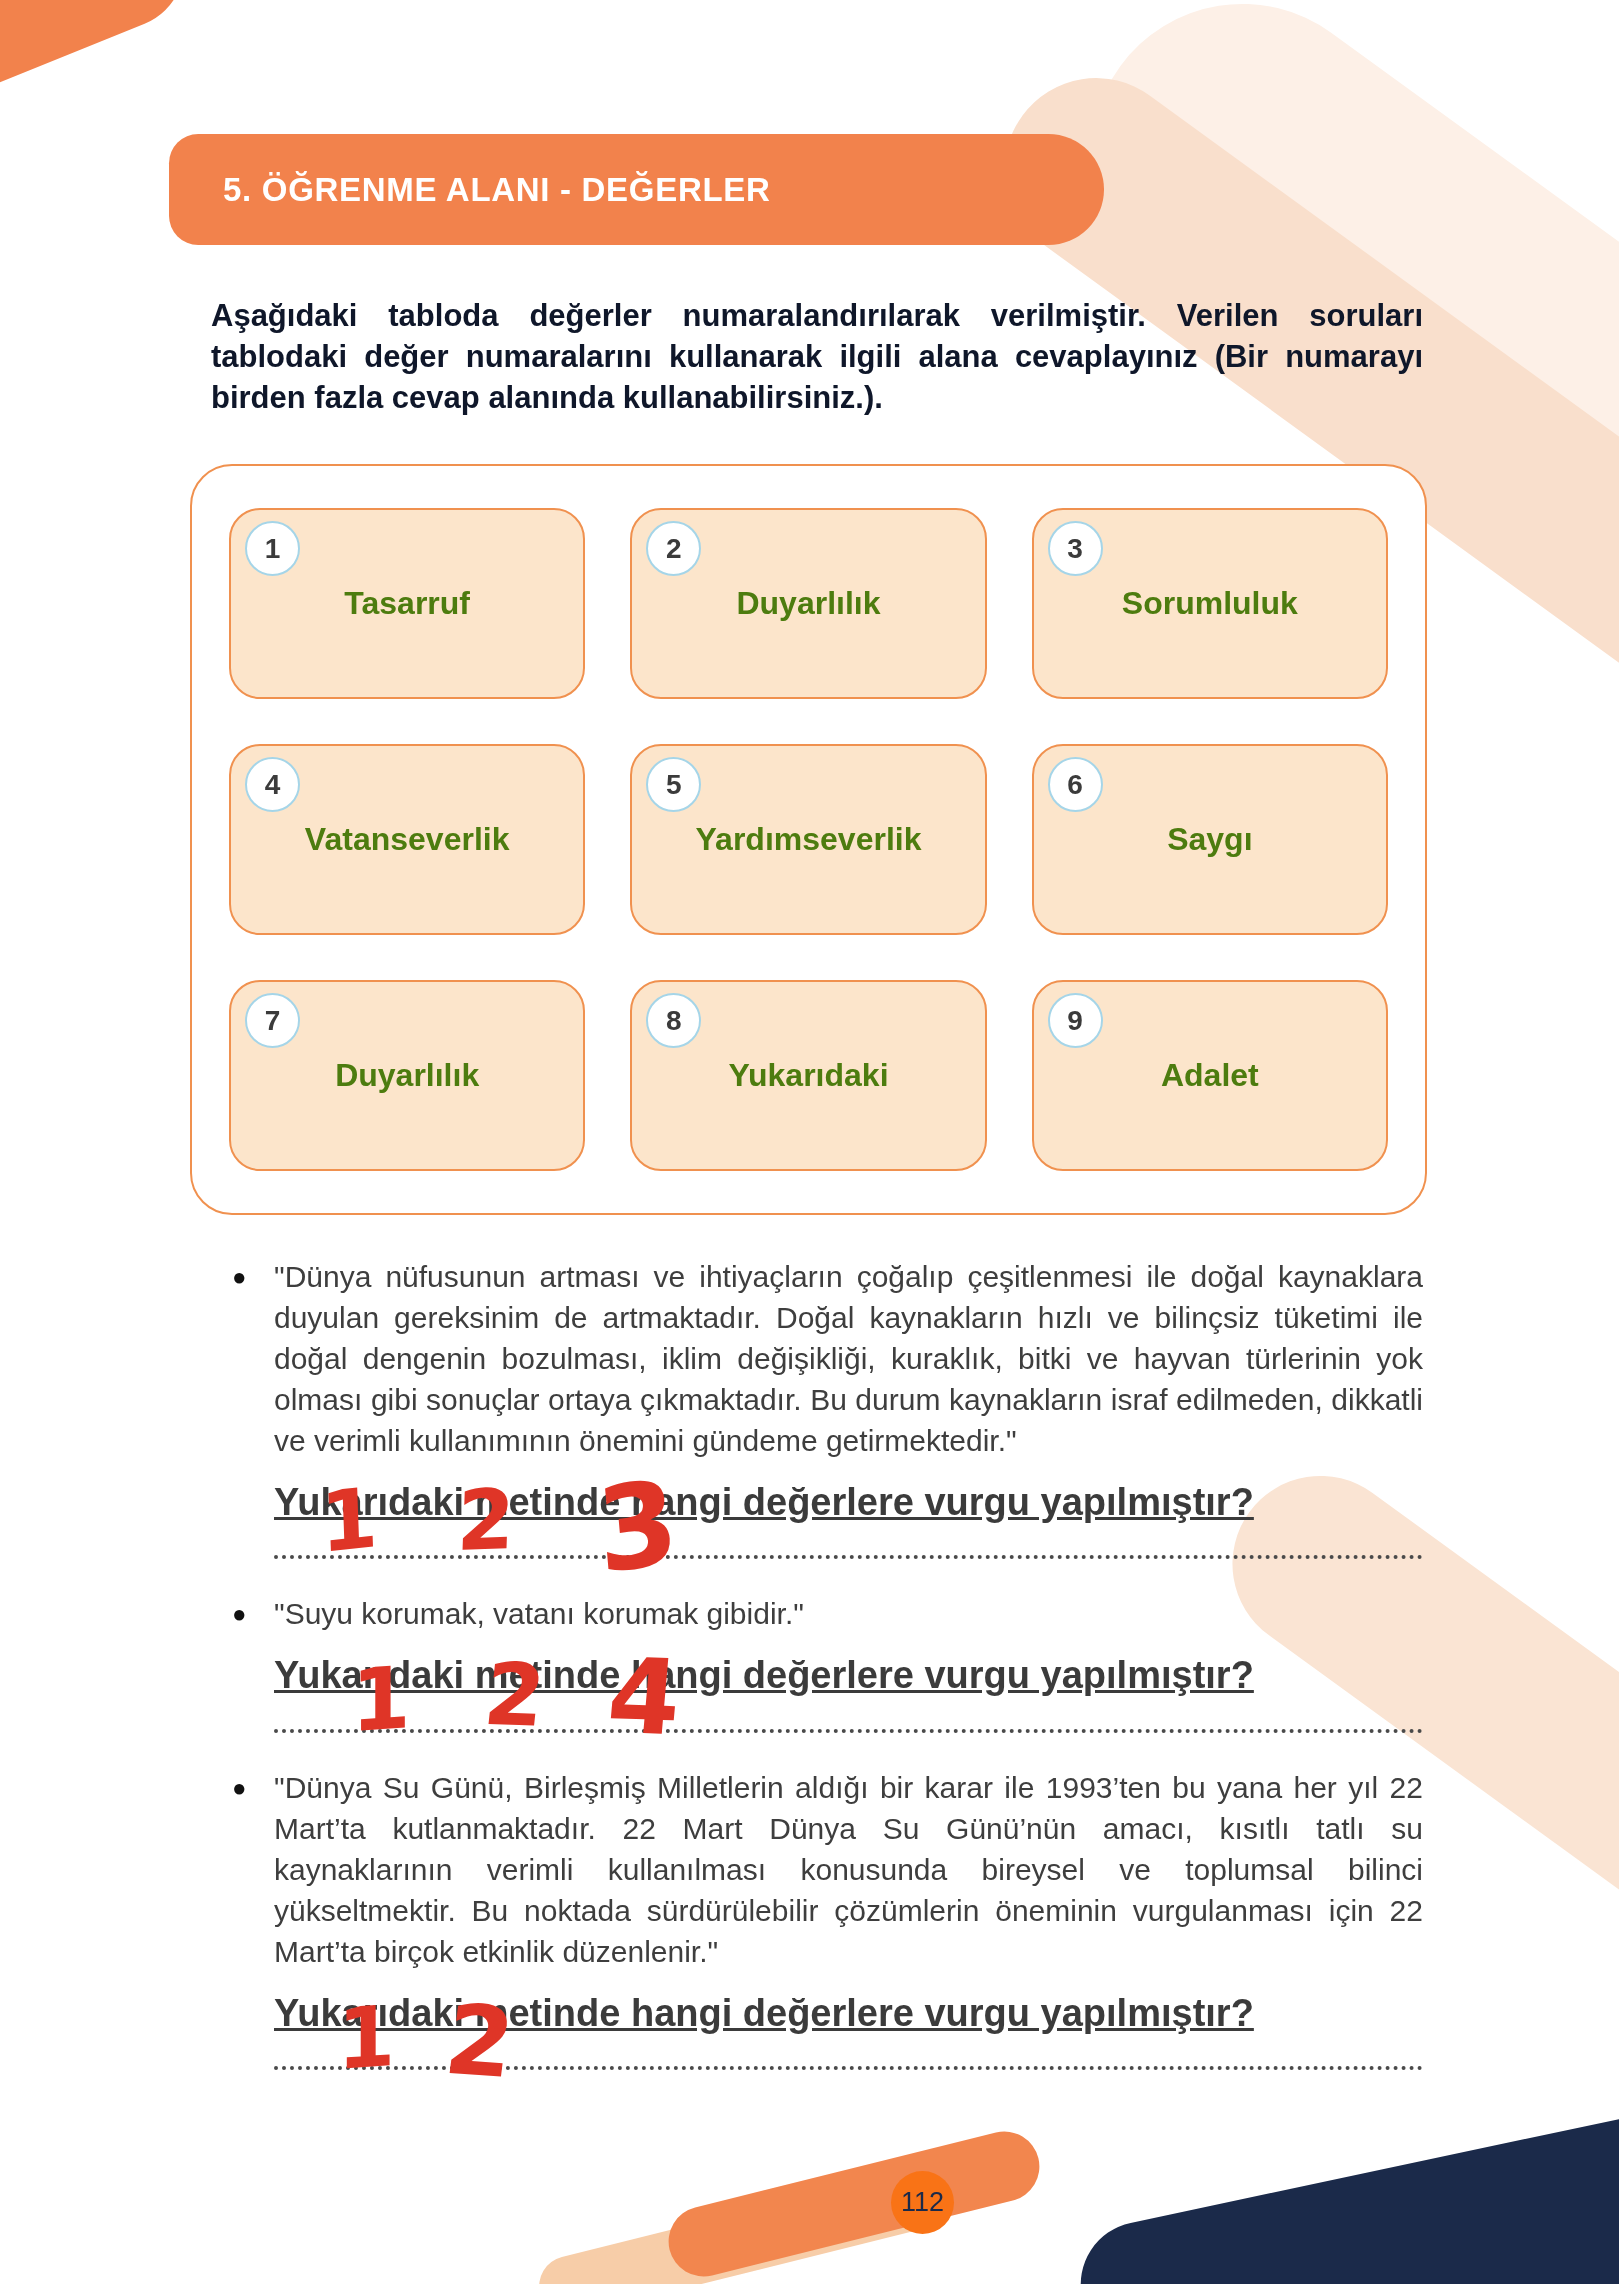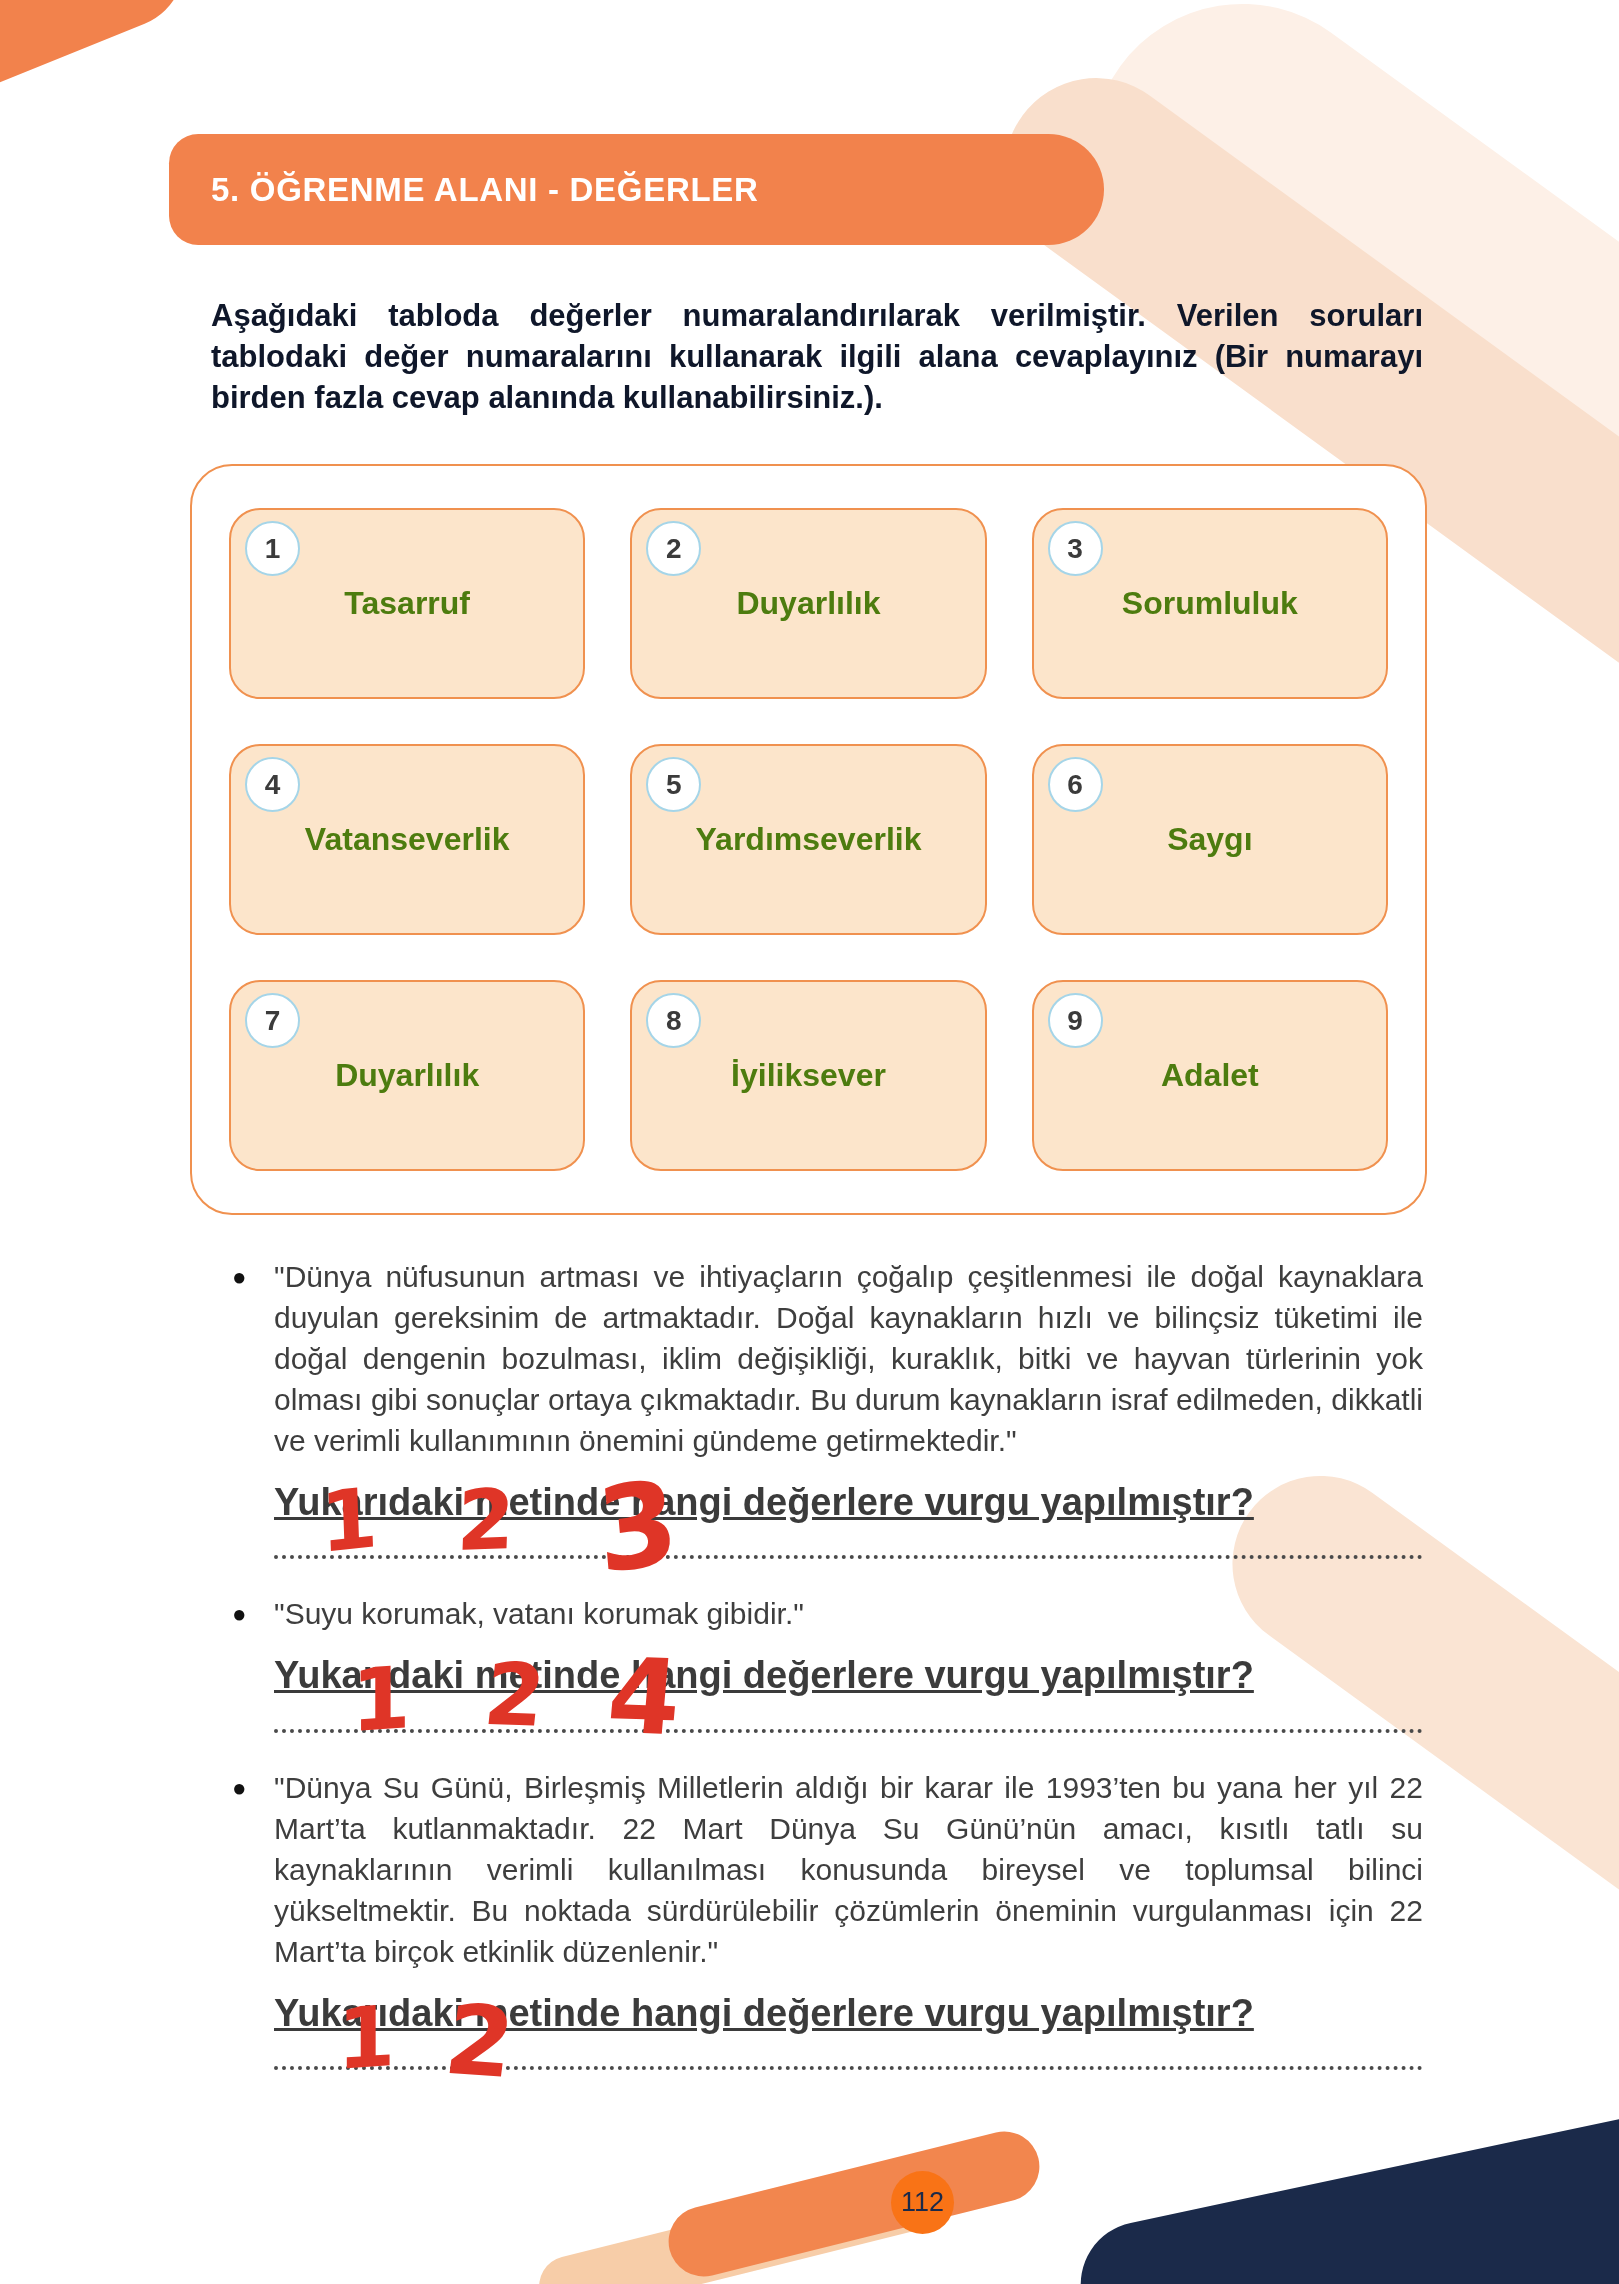--- a/index.html
+++ b/index.html
@@ -46,21 +46,21 @@
   .navy-wedge {
     left:1069px; top:2236px; width:1054px; height:436px;
     background:#1B2A4A; border-radius:63px;
     transform:rotate(-12deg); transform-origin:left top; z-index:2;
   }
 
   
   .band {
     position:absolute; left:169px; top:134px; width:935px; height:111px;
     background:#F2824C; border-radius:29.5px 56px 56px 29.5px;
-    display:flex; align-items:center; padding-left:42px; box-sizing:border-box;
+    display:flex; align-items:center; padding-left:54px; box-sizing:border-box;
     z-index:2;
   }
   .band-title {
     color:#ffffff; font-weight:bold; font-size:33px; letter-spacing:0.7px;
   }
 
   
   .content { position:absolute; left:211px; top:295px; width:1212px; z-index:2; }
 
   .intro {
@@ -178,21 +178,21 @@
       <div class="card">
         <span class="num-badge">6</span>
         <span class="card-label">Saygı</span>
       </div>
       <div class="card">
         <span class="num-badge">7</span>
         <span class="card-label">Duyarlılık</span>
       </div>
       <div class="card">
         <span class="num-badge">8</span>
-        <span class="card-label">İyiliksever</span>
+        <span class="card-label">Yukarıdaki</span>
       </div>
       <div class="card">
         <span class="num-badge">9</span>
         <span class="card-label">Adalet</span>
       </div>
 
     </div>
 
     <div class="qblock">
       <div class="qrow">

